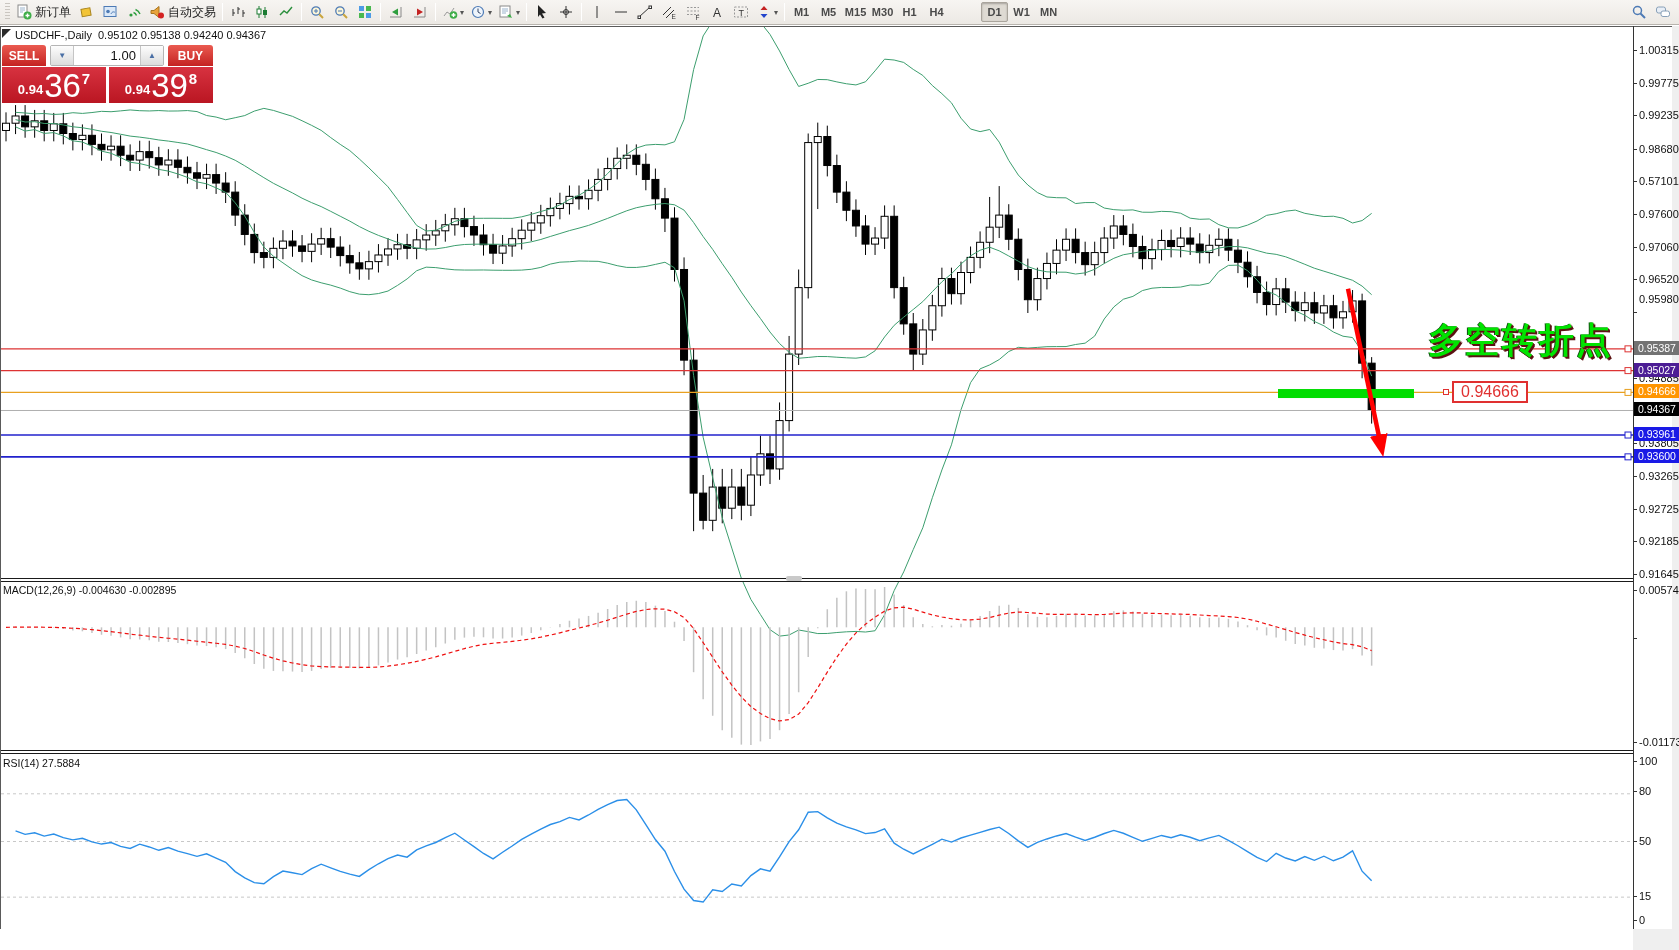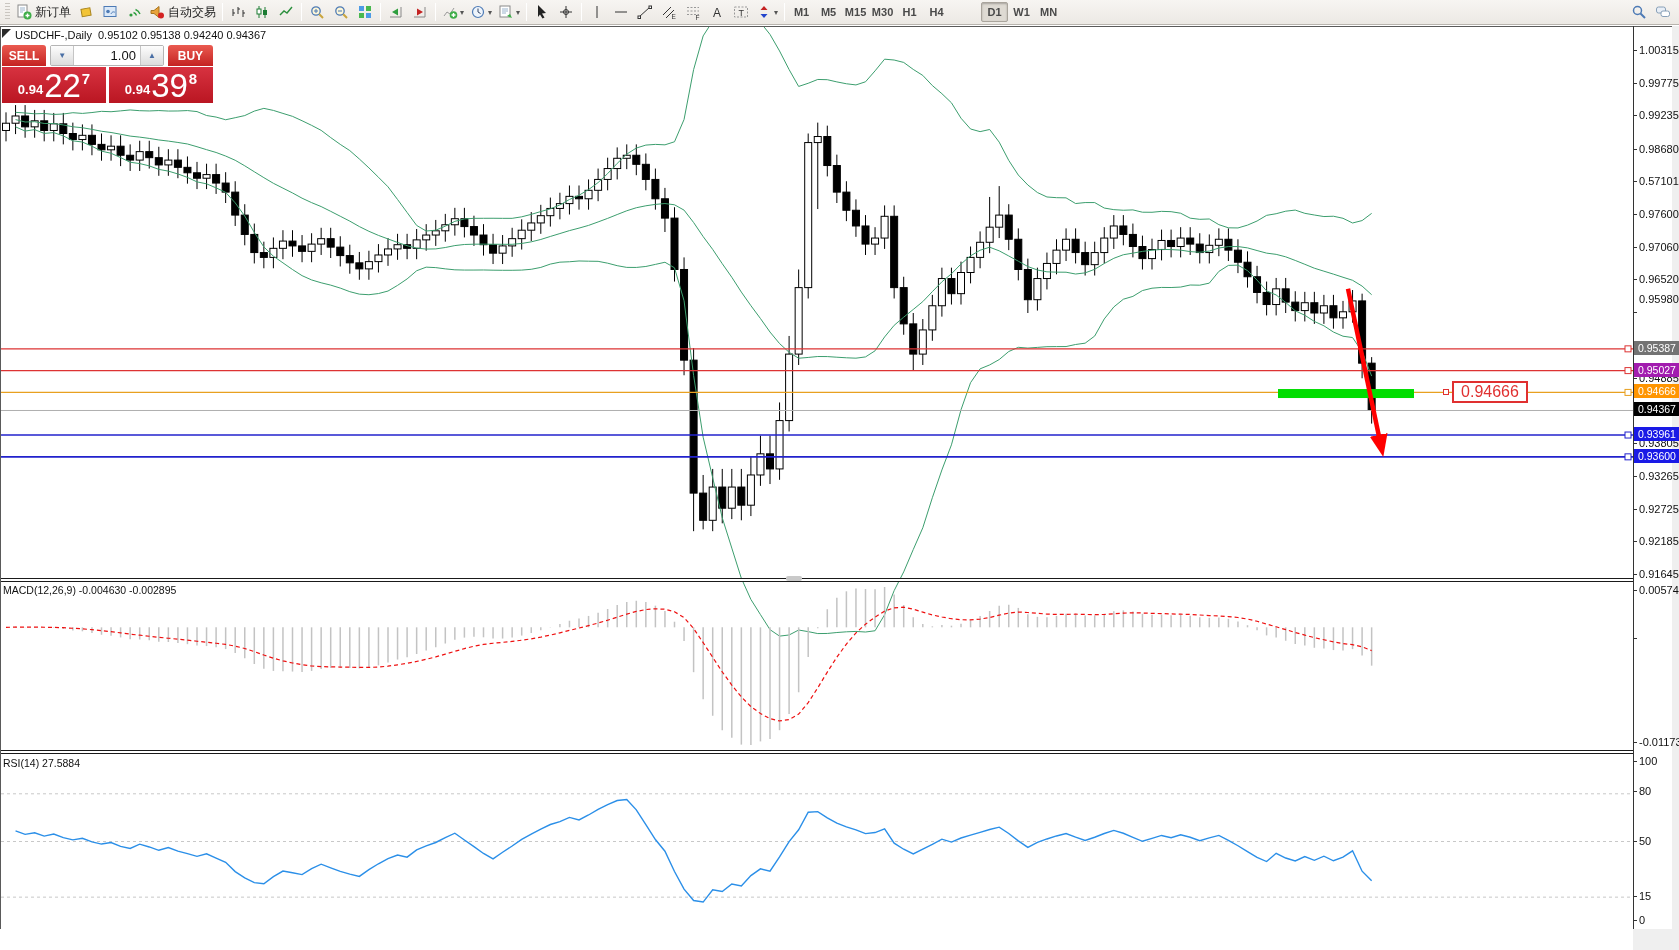--- a/index.html
+++ b/index.html
@@ -858,21 +858,21 @@
       <div class="ylab" style="top: 443.453px;">0.93805</div>
       <div class="ytick" style="top: 476.09px;"></div>
       <div class="ylab" style="top: 476.09px;">0.93265</div>
       <div class="ytick" style="top: 508.727px;"></div>
       <div class="ylab" style="top: 508.727px;">0.92725</div>
       <div class="ytick" style="top: 541.363px;"></div>
       <div class="ylab" style="top: 541.363px;">0.92185</div>
       <div class="ytick" style="top: 574px;"></div>
       <div class="ylab" style="top: 574px; text-align: center;">0.91645</div>
       <div class="badge" style="top: 347.84px; background: #737373;">0.95387</div>
-      <div class="badge" style="top: 369.598px; background: #a21caf;">0.95027</div>
+      <div class="badge" style="top: 369.598px; background: #4c1d95;">0.95027</div>
       <div class="badge" style="top: 391.416px; background: rgb(255, 149, 0);">0.94666</div>
       <div class="badge" style="top: 434.025px; background: rgb(26, 26, 230);">0.93961</div>
       <div class="badge" style="top: 455.843px; background: rgb(26, 26, 230);">0.93600</div>
       <div class="badge" style="top: 409.487px; background: rgb(0, 0, 0);">0.94367</div>
       <div class="ytick" style="top: 590px;"></div>
       <div class="ylab" style="top: 590px;">0.005744</div>
       <div class="ytick" style="top: 638px;"></div>
       <div class="ylab" style="top: 638px; padding-left: 40px;">0.00</div>
       <div class="ytick" style="top: 742px;"></div>
       <div class="ylab" style="top: 742px;">-0.011738</div>
@@ -903,27 +903,28 @@
       <div id="vol-box">
         <div class="spin">▼</div>
         <div id="vol-value">1.00</div>
         <div class="spin">▲</div>
       </div>
       <div class="tp-btn" id="buy-btn">BUY</div>
     </div>
     <div id="tp-row2">
       <div class="tp-quote">
         <span class="q-small">0.94</span>
-          <span class="q-big">22</span>
+          <span class="q-big">36</span>
           <span class="q-sup">7</span>
       </div>
       <div class="tp-quote right">
         <span class="q-small">0.94</span>
           <span class="q-big">39</span>
           <span class="q-sup">8</span>
       </div>
     </div>
   </div>
 
+  <div id="annotation-text">多空转折点</div>
   <div id="callout">0.94666</div>
   <div id="callout-handle"></div>
 
 </div>
 
 </body></html>

